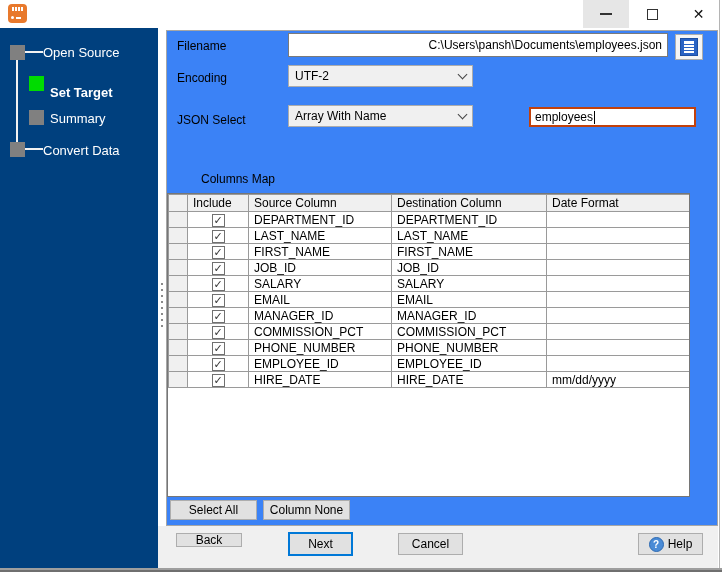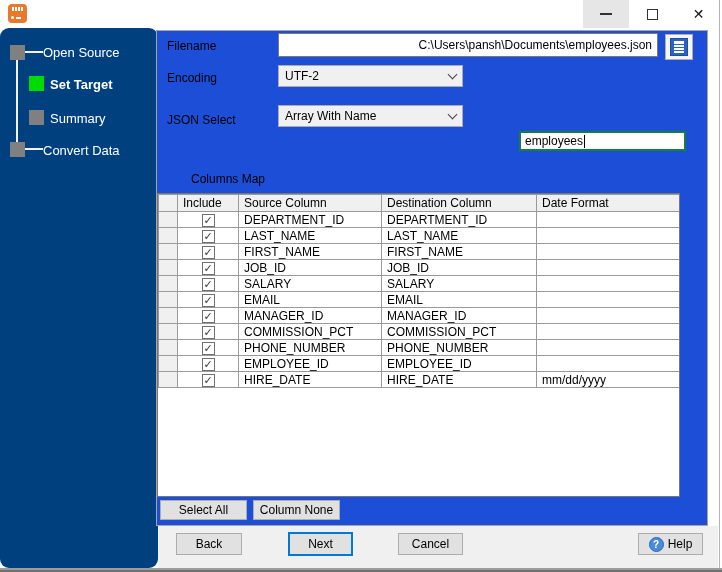--- a/index.html
+++ b/index.html
@@ -19,42 +19,42 @@
   .app-icon .m2 { position:absolute; left:3px; top:12px; width:3px; height:3px; background:#fff; border-radius:50%; }
   .app-icon .m3 { position:absolute; left:8px; top:13px; width:5px; height:2px; background:#fff; }
   .win-btn { position:absolute; top:0; height:28px; width:46px; display:flex; align-items:center; justify-content:center; }
   .win-btn.min { left:583px; background:#e6e6e6; }
   .win-btn.max { left:629px; }
   .win-btn.close { left:675px; width:47px; font-size:14px; color:#111; }
   .icon-minimize { width:12px; height:2px; background:#333; }
   .icon-maximize { width:11px; height:11px; border:1.5px solid #333; background:transparent; }
 
   
-  .sidebar { position:absolute; left:0; top:28px; width:158px; height:540px; background:#00407e;border-radius:9px; }
+  .sidebar { position:absolute; left:0; top:28px; width:158px; height:540px; background:#00407e; }
   .v-line { position:absolute; left:16px; top:32px; width:2px; height:82px; background:#f2f2f2; }
   .h-conn { position:absolute; width:19px; height:2px; background:#f2f2f2; }
   .conn1 { left:24px; top:23px; }
   .conn2 { left:24px; top:120px; }
   .step { position:absolute; }
   .step-square { position:absolute; width:15px; height:15px; background:#808080; }
   .step-square.active { background:#00dc00; }
   .step-label { position:absolute; color:#ffffff; font-size:13px; line-height:15px; white-space:nowrap; }
-  .step-label.active { font-weight:bold; }
+  .step-label.active { font-weight:bold;margin-top:8px; }
   .sq1 { left:10px; top:17px; } .lb1 { left:43px; top:17px; }
   .sq2 { left:29px; top:48px; } .lb2 { left:50px; top:49px; }
   .sq3 { left:29px; top:82px; } .lb3 { left:50px; top:83px; }
   .sq4 { left:10px; top:114px; } .lb4 { left:43px; top:115px; }
 
   
   .splitter { position:absolute; left:158px; top:28px; width:8px; height:540px; background:#ffffff; }
   .grip-dot { position:absolute; left:3px; width:2px; height:2px; background:#8a8a8a; }
 
   
-  .content { position:absolute; left:156px; top:30px; width:552px; height:496px;
-             background:#1d4ed8; border:1px solid #a6a6a6; }
+  .content { position:absolute; left:166px; top:30px; width:552px; height:496px;
+             background:#3b82f6; border:1px solid #a6a6a6; }
   .field-label { position:absolute; line-height:14px; white-space:nowrap; }
   .lab-filename { left:10px; top:8px; }
   .lab-encoding { left:10px; top:40px; }
   .lab-json { left:10px; top:82px; }
   .lab-colsmap { left:10px; top:141px;margin-left:24px; }
 
   .text-input { position:absolute; border:1px solid #7a7a7a; background:#fff; font:inherit;
                 padding:0 5px; outline:none;text-align:right; }
   .in-filename { left:121px; top:2px; width:380px; height:24px; }
   .browse-btn { position:absolute; left:508px; top:3px; width:28px; height:26px;
@@ -66,21 +66,21 @@
 
   .combo { position:absolute; width:185px; height:22px; background:#f0f0f0; border:1px solid #acacac;
            display:flex; align-items:center; padding:0 6px; }
   .combo-enc { left:121px; top:34px; }
   .combo-json { left:121px; top:74px; }
   .combo-text { flex:1; white-space:nowrap; overflow:hidden; }
   .chevron { width:7px; height:7px; border-right:1.5px solid #444; border-bottom:1.5px solid #444;
              transform:rotate(45deg); margin-top:-4px; }
 
   .focus-input { position:absolute; left:362px; top:76px; width:167px; height:20px;
-                 border:2px solid #15803d; background:#fff; display:flex; align-items:center; padding:0 4px;margin-top:24px; }
+                 border:2px solid #c2410c; background:#fff; display:flex; align-items:center; padding:0 4px; }
   .caret { display:inline-block; width:1px; height:13px; background:#000; margin-left:1px; vertical-align:middle; }
 
   
   .grid-wrap { position:absolute; left:0px; top:162px; width:523px; height:304px;
                border:1px solid #767676; background:#fff; overflow:hidden; }
   table.grid { border-collapse:collapse; table-layout:fixed; width:521px; }
   table.grid col.c0 { width:19px; } table.grid col.c1 { width:61px; }
   table.grid col.c2 { width:143px; } table.grid col.c3 { width:155px; }
   table.grid col.c4 { width:143px; }
   table.grid th, table.grid td { border:1px solid #9a9a9a; font-weight:normal; text-align:left;
@@ -92,21 +92,21 @@
   .checkbox { display:inline-block; width:13px; height:13px; border:1px solid #707070; background:#fff;
               line-height:10px; font-size:11px; color:#333; text-align:center; vertical-align:middle; }
 
   .btn { position:absolute; background:#e1e1e1; border:1px solid #adadad; font:inherit;
          display:flex; align-items:center; justify-content:center; cursor:default; }
   .btn-selall { left:3px; top:469px; width:87px; height:20px; }
   .btn-selnone { left:96px; top:469px; width:87px; height:20px; }
 
   
   .footer { position:absolute; left:158px; top:526px; width:560px; height:42px; background:#f0f0f0; }
-  .btn-back { left:18px; top:7px; width:66px; height:22px; }
+  .btn-back { left:18px; top:7px; width:66px; height:14px; }
   .btn-next { left:130px; top:6px; width:65px; height:24px; border:2px solid #0078d7; }
   .btn-cancel { left:240px; top:7px; width:65px; height:22px; }
   .btn-help { left:480px; top:7px; width:65px; height:22px; gap:4px; }
   .help-glyph { width:15px; height:15px; border-radius:50%; background:#4a8bd6; border:1px solid #2d6ab2;
                 color:#fff; font-size:10px; font-weight:bold; line-height:13px; text-align:center; }
 
   
   .right-edge { position:absolute; left:719px; top:0; width:1px; height:568px; background:#b4b4b4; }
   .bottom-strip1 { position:absolute; left:0; top:568px; width:722px; height:2px; background:#9e9e9e; }
   .bottom-strip2 { position:absolute; left:0; top:570px; width:722px; height:2px; background:#6f6f6f; }

